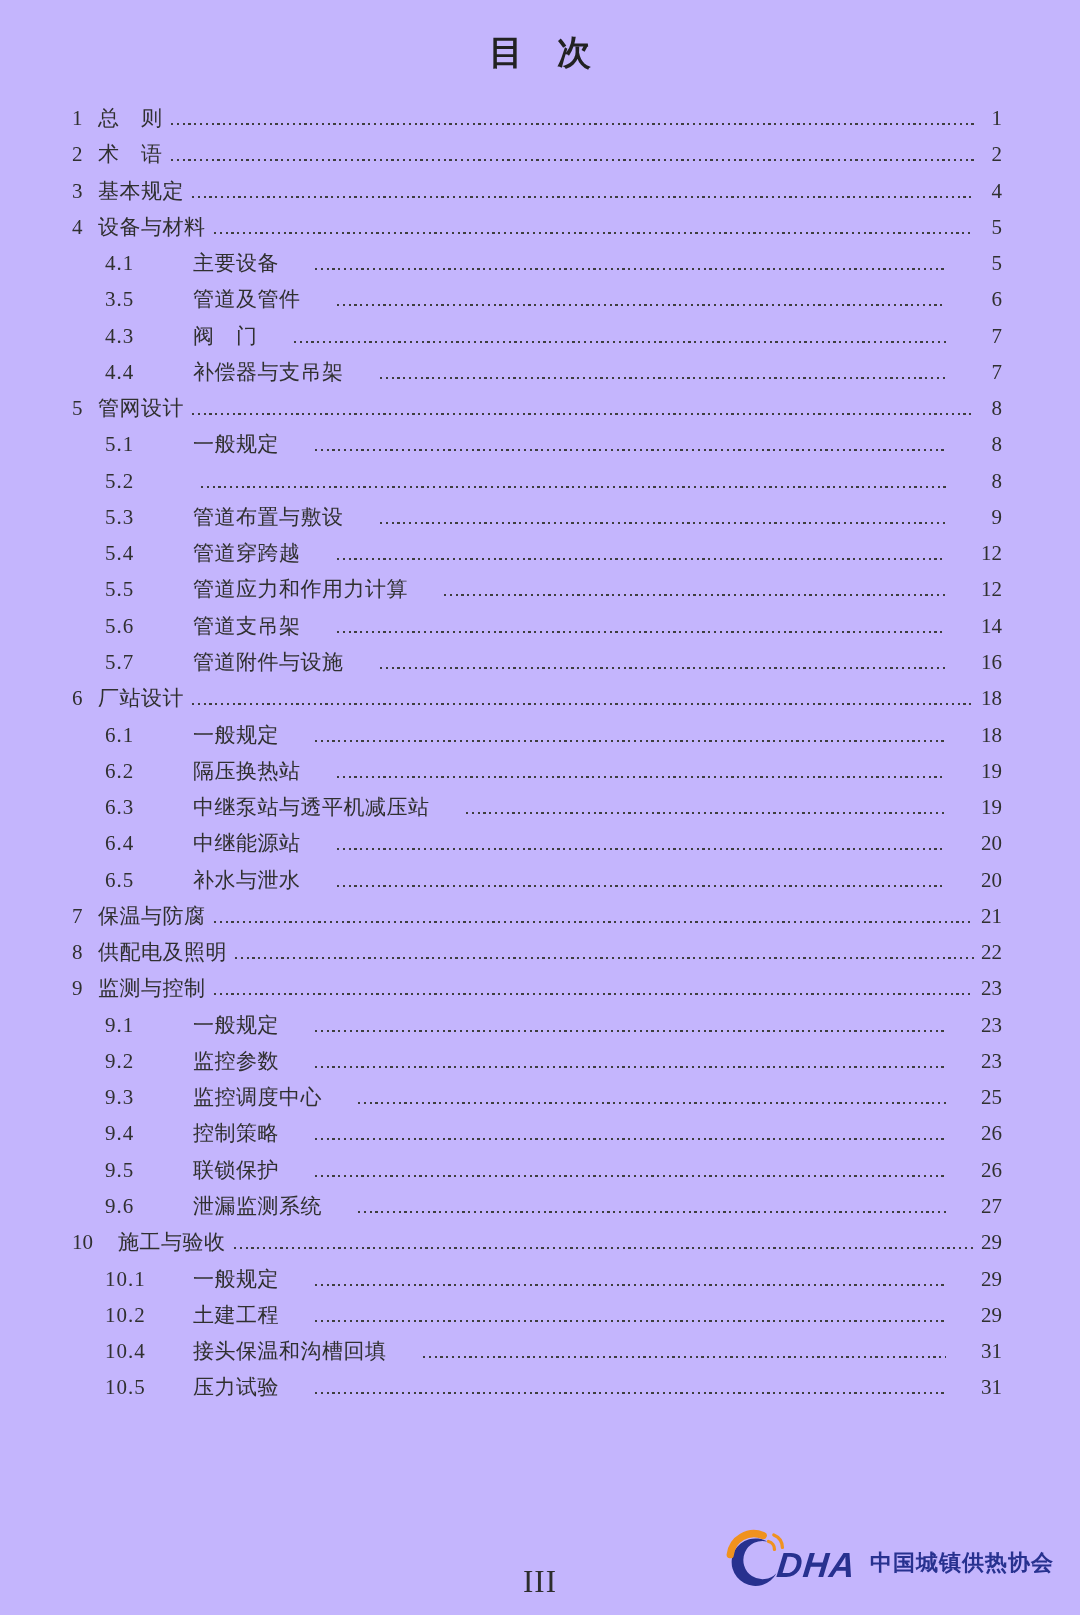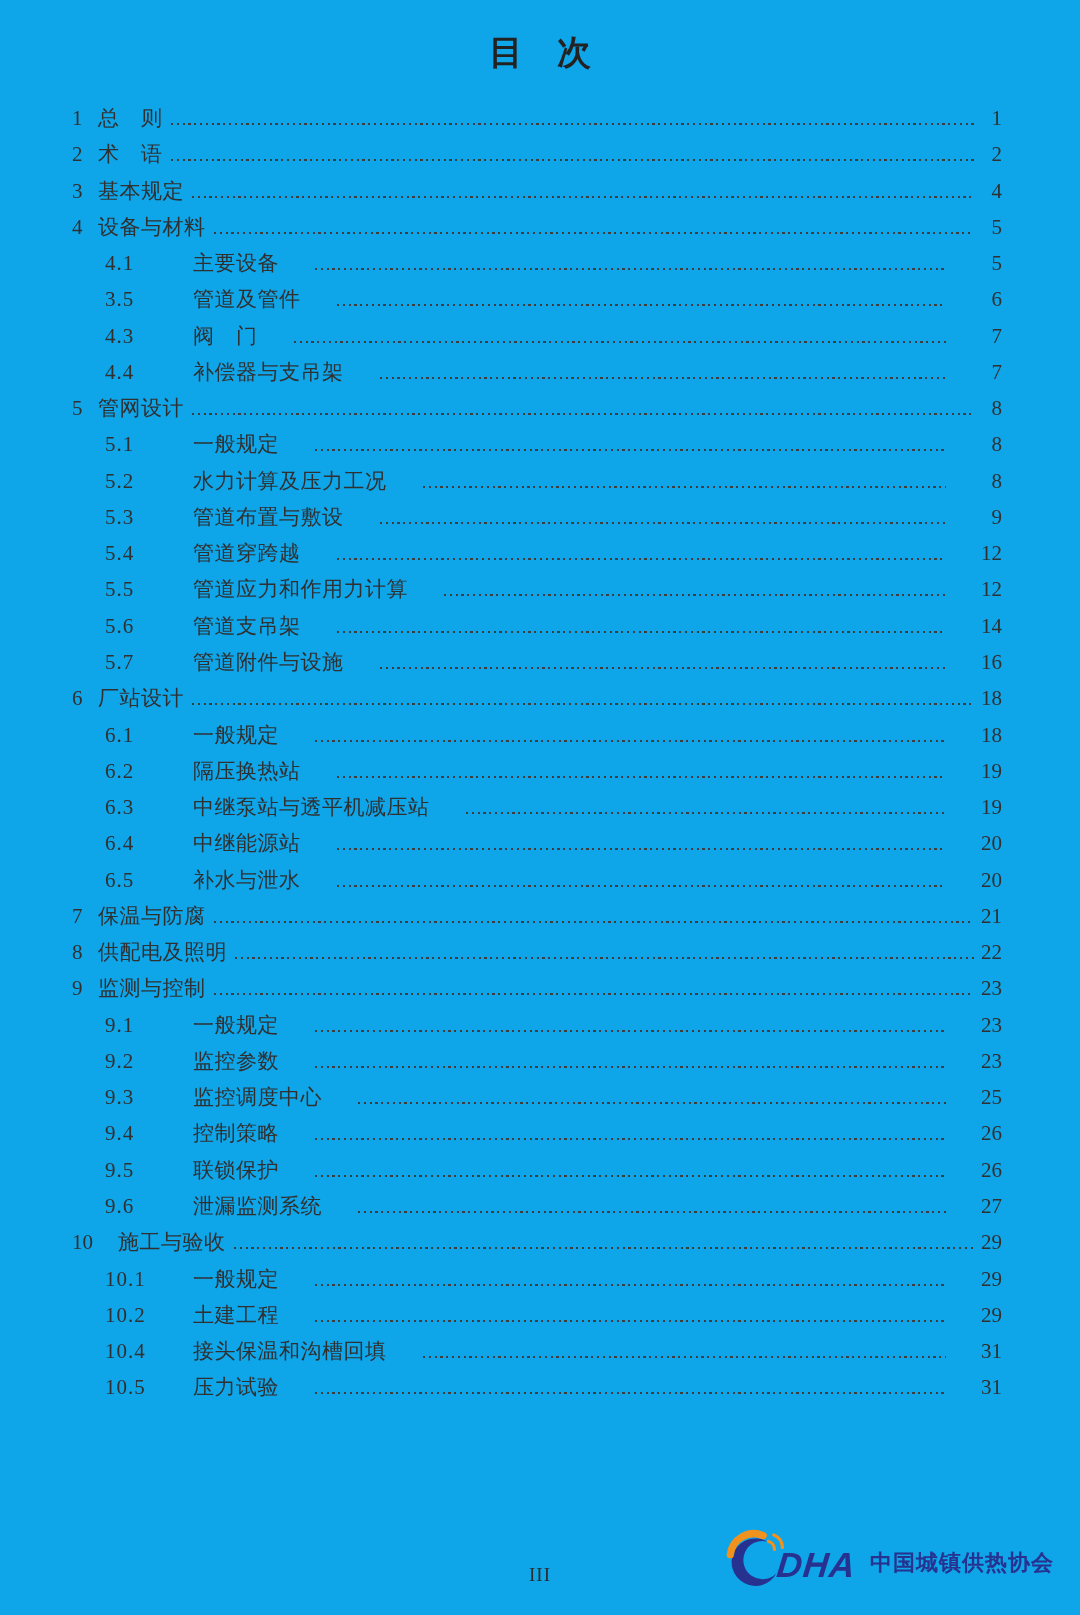--- a/index.html
+++ b/index.html
@@ -1,19 +1,19 @@
 <!DOCTYPE html>
 <html><head>
 <meta charset="utf-8">
 <style>
   html,body { margin:0; padding:0; background:#ffffff; }
   .page {
     position:relative;
     width:1080px; height:1615px;
-    background:#0ea5e9;
+    background:#c4b5fd;
     font-family:"Liberation Serif","DejaVu Serif",serif;
     color:#303030;
     overflow:hidden;
   }
   .doc-title {
     position:absolute; top:36px; left:0; width:100%;
     margin:0; text-align:center;
     font-size:34px; font-weight:bold; line-height:1;
     color:#222;
   }
@@ -31,21 +31,21 @@
   .row.l2 .num { min-width:60px; letter-spacing:1px; }
   .row .label { flex:none; letter-spacing:0.5px; }
   .row .dots {
     flex:1; height:2px; margin:0 4px 0 8px;
     background:repeating-linear-gradient(to right,#3e3e3e 0 2.2px,transparent 2.2px 5.8px);
   }
   .row .pg { flex:none; min-width:24px; text-align:right; }
 
   .footer-roman {
     position:absolute; top:1564px; left:0; width:100%;
-    text-align:center; font-size:19px; color:#2d2d2d;
+    text-align:center; font-size:31px; color:#2d2d2d;
     letter-spacing:1px;
   }
   .logo {
     position:absolute; top:1524px; right:26px; height:72px;
     display:flex; align-items:center;
   }
   .logo svg { display:block; }
   .logo .dha {
     font-family:"Liberation Sans","DejaVu Sans",sans-serif;
     font-style:italic; font-weight:bold;
@@ -122,21 +122,20 @@
       <span class="pg">8</span>
     </div>
       <div class="row l2">
       <span class="num">5.1</span>
       <span class="label">一般规定</span>
       <span class="dots"></span>
       <span class="pg">8</span>
     </div>
       <div class="row l2">
       <span class="num">5.2</span>
-      <span class="label">水力计算及压力工况</span>
       <span class="dots"></span>
       <span class="pg">8</span>
     </div>
       <div class="row l2">
       <span class="num">5.3</span>
       <span class="label">管道布置与敷设</span>
       <span class="dots"></span>
       <span class="pg">9</span>
     </div>
       <div class="row l2">

